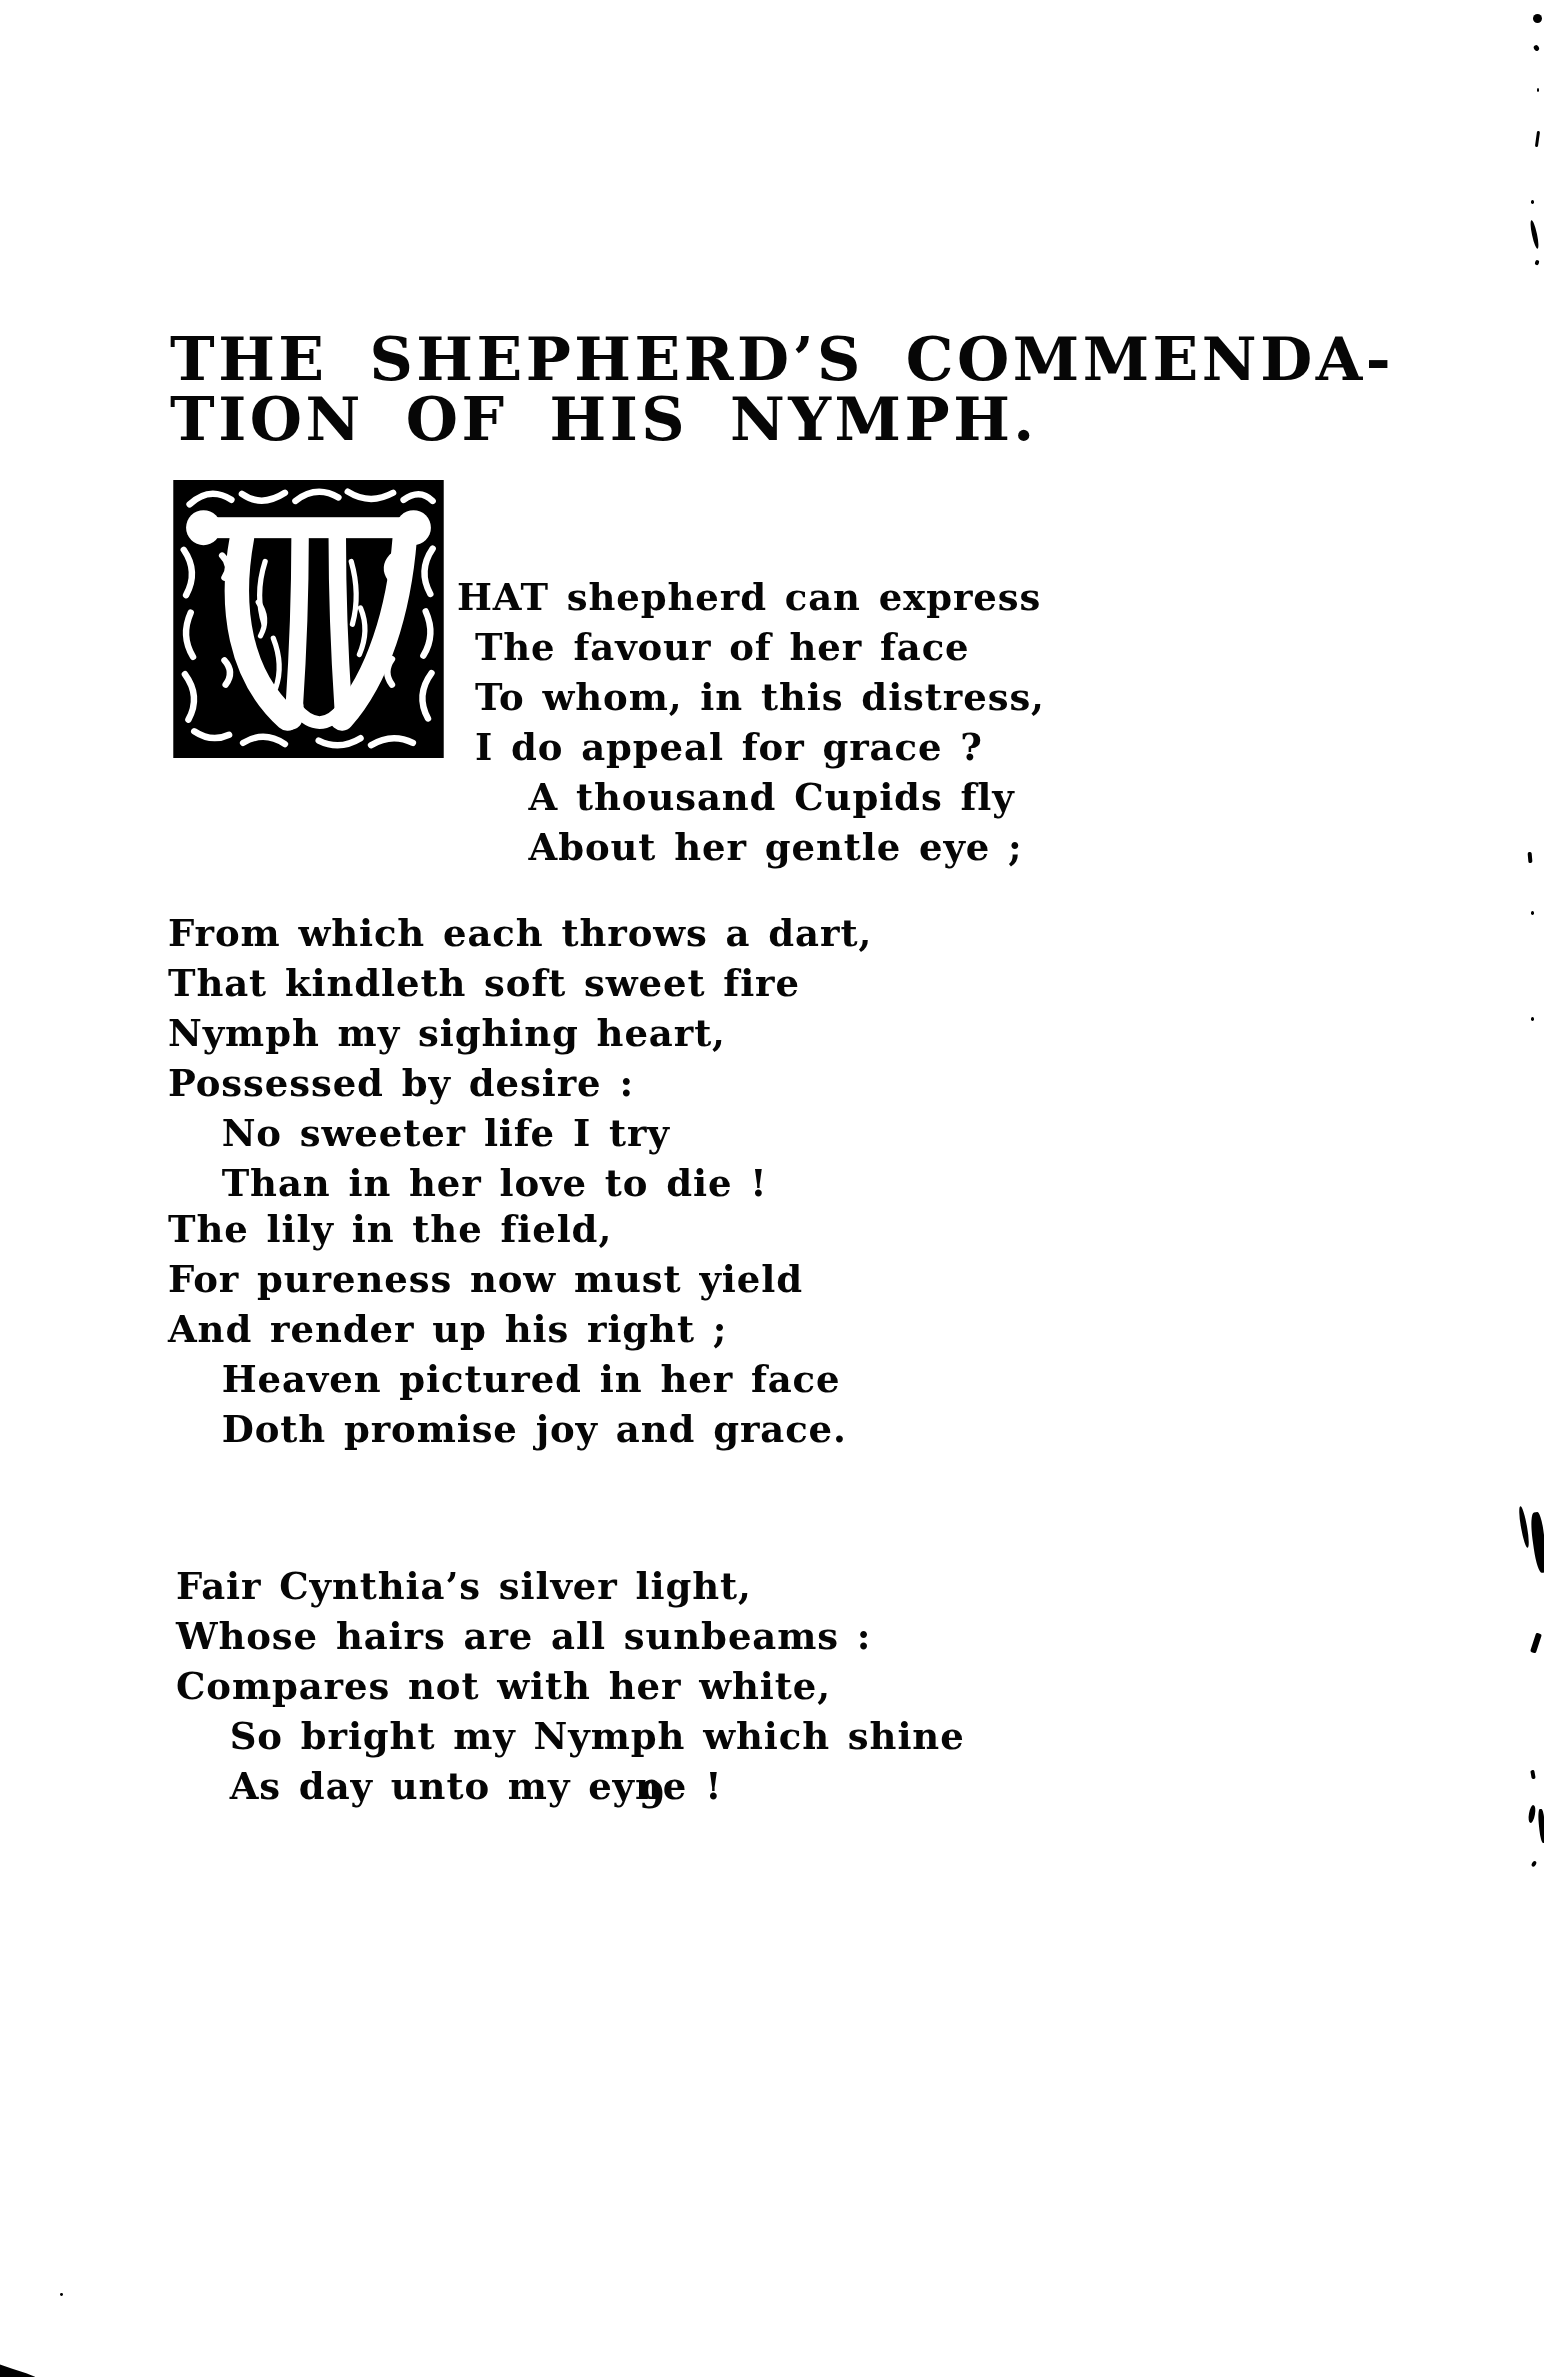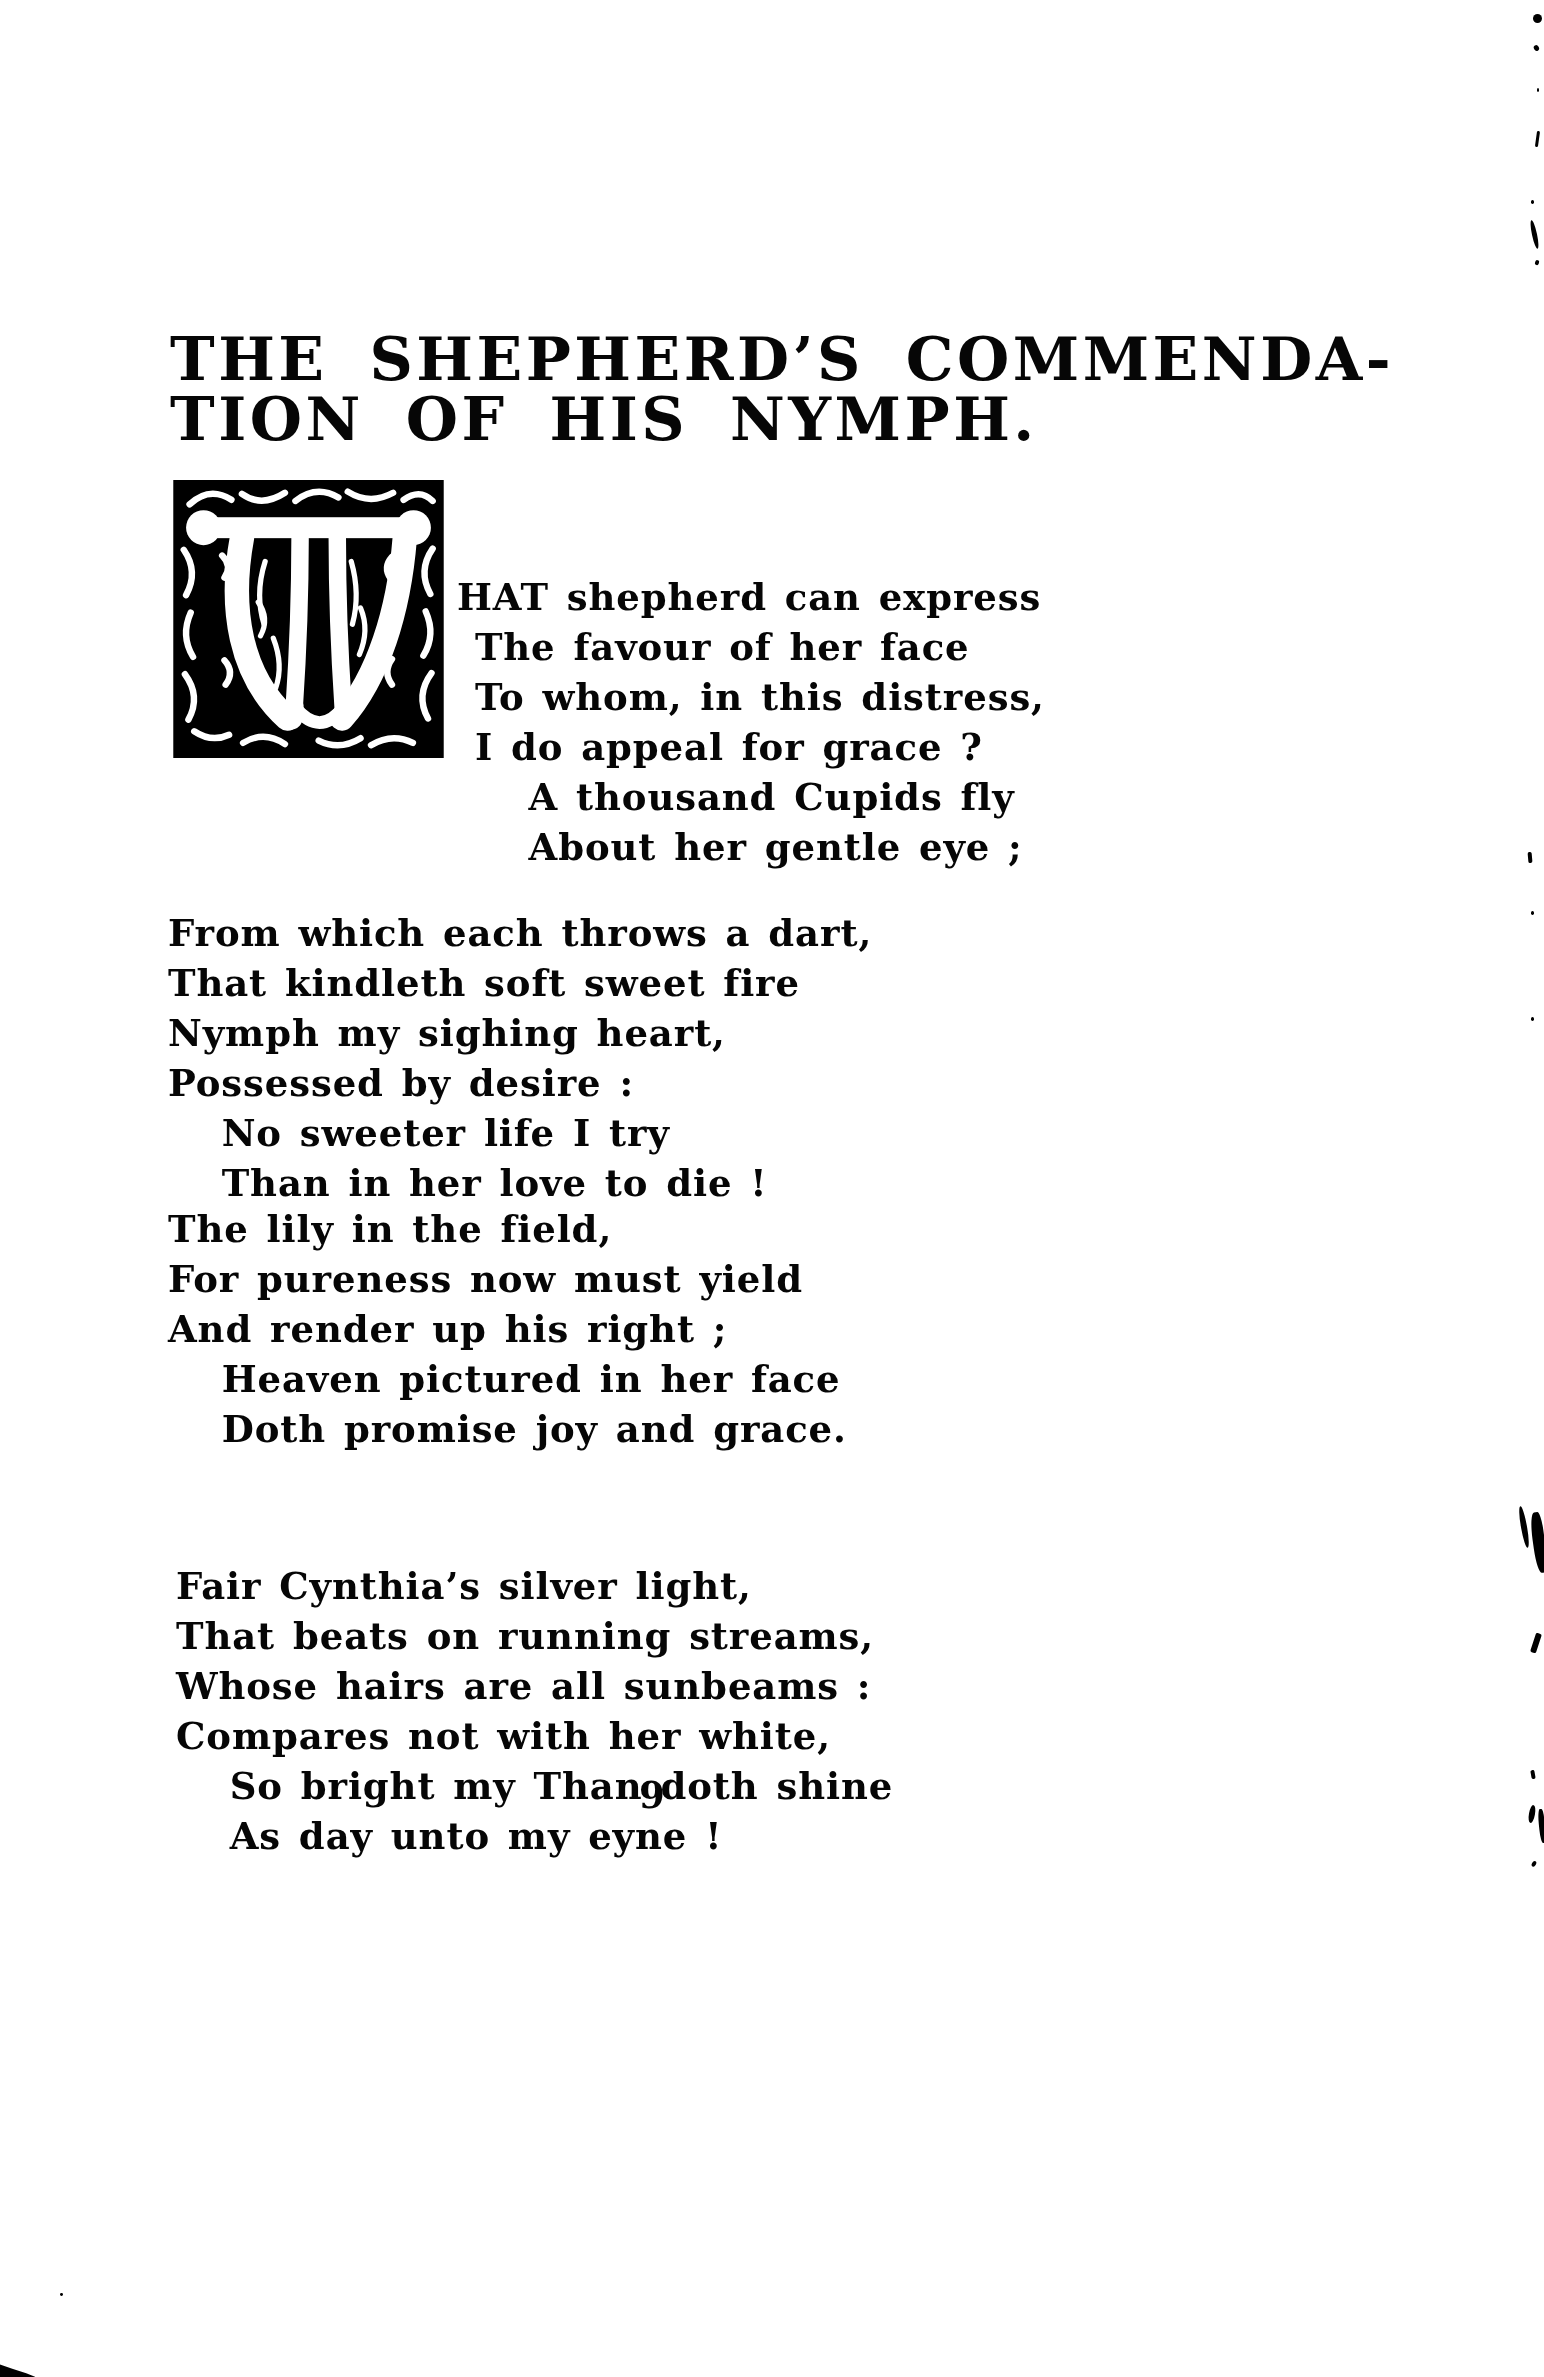--- a/index.html
+++ b/index.html
@@ -118,21 +118,21 @@
 <div class="stanza" id="stanza-2">
   
 <div class="line">From which each throws a dart,</div><div class="line">That kindleth soft sweet fire</div><div class="line">Nymph my sighing heart,</div><div class="line">Possessed by desire :</div><div class="line">   No sweeter life I try</div><div class="line">   Than in her love to die !</div></div>
 
 <div class="stanza" id="stanza-3">
   
 <div class="line">The lily in the field,</div><div class="line">For pureness now must yield</div><div class="line">And render up his right ;</div><div class="line">   Heaven pictured in her face</div><div class="line">   Doth promise joy and grace.</div></div>
 
 <div class="stanza" id="stanza-4">
   
-<div class="line">Fair Cynthia’s silver light,</div><div class="line">That beats on running streams,</div><div class="line">Whose hairs are all sunbeams :</div><div class="line">Compares not with her white,</div><div class="line">   So bright my Than doth shine</div><div class="line">   As day unto my eyne !</div></div>
+<div class="line">Fair Cynthia’s silver light,</div><div class="line">Whose hairs are all sunbeams :</div><div class="line">Compares not with her white,</div><div class="line">   So bright my Nymph which shine</div><div class="line">   As day unto my eyne !</div></div>
 
 <div class="page-number">9</div>
 
 <div id="speck-layer">
     <div class="speck speck-dot" style="left: 1533px; top: 14px; width: 9.3px; height: 9.3px;"></div>
     <div class="speck speck-dot" style="left: 1534px; top: 45px; width: 5.2px; height: 6.4px; transform: rotate(-30deg);"></div>
     <div class="speck speck-dot" style="left: 1537px; top: 88px; width: 2.3px; height: 4.1px;"></div>
     <div class="speck speck-bar" style="left: 1536px; top: 131px; width: 2.9px; height: 15.7px; transform: rotate(8deg);"></div>
     <div class="speck speck-dot" style="left: 1531px; top: 200px; width: 2.9px; height: 3.5px;"></div>
     <div class="speck speck-curve" style="left: 1532px; top: 220px; width: 5.2px; height: 29px; transform: rotate(-12deg);"></div>

